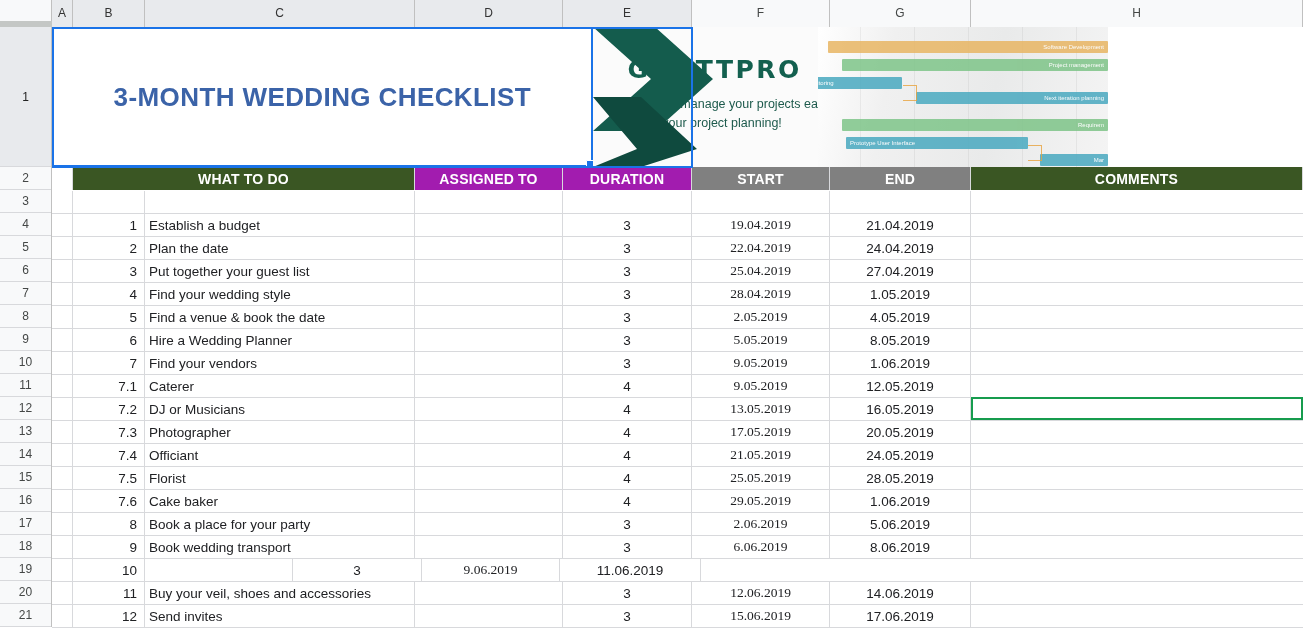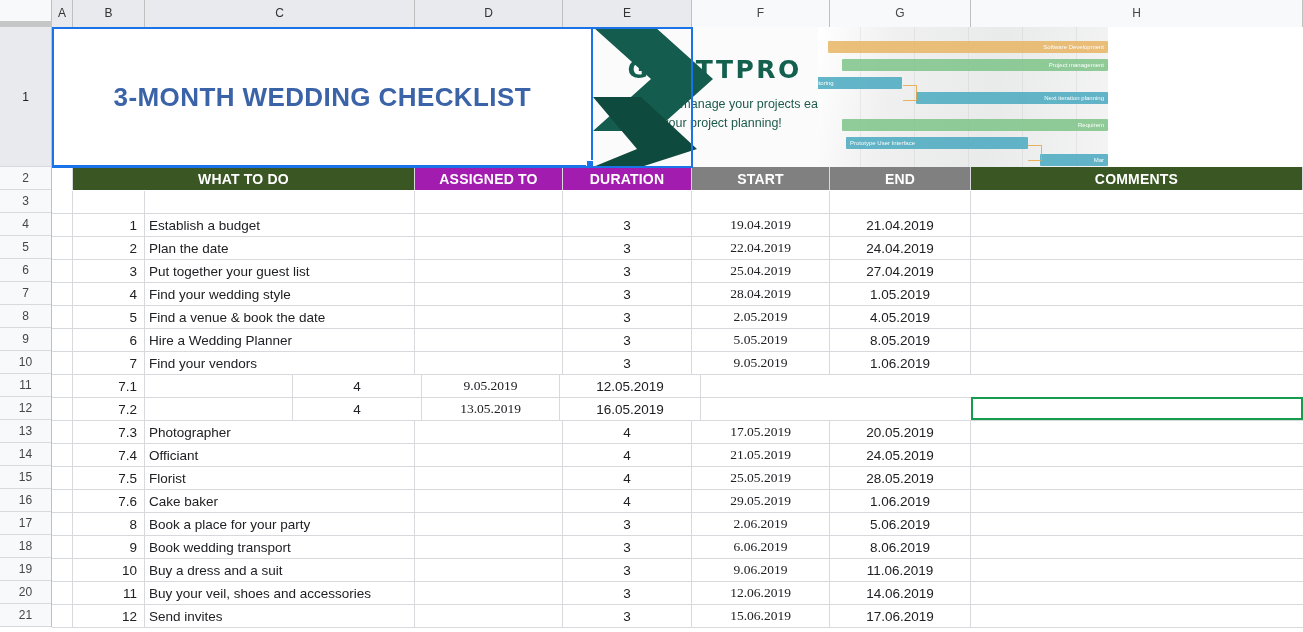--- a/index.html
+++ b/index.html
@@ -367,29 +367,31 @@
         <div class="cell c-c">Find your vendors</div>
         <div class="cell c-d"></div>
         <div class="cell c-e">3</div>
         <div class="cell c-f">9.05.2019</div>
         <div class="cell c-g">1.06.2019</div>
         <div class="cell c-h"></div>
       </div>
       <div class="grow" style="height: 23px;">
         <div class="cell c-a"></div>
         <div class="cell c-b">7.1</div>
+        <div class="cell c-c">Caterer</div>
         <div class="cell c-d"></div>
         <div class="cell c-e">4</div>
         <div class="cell c-f">9.05.2019</div>
         <div class="cell c-g">12.05.2019</div>
         <div class="cell c-h"></div>
       </div>
       <div class="grow" style="height: 23px;">
         <div class="cell c-a"></div>
         <div class="cell c-b">7.2</div>
+        <div class="cell c-c">DJ or Musicians</div>
         <div class="cell c-d"></div>
         <div class="cell c-e">4</div>
         <div class="cell c-f">13.05.2019</div>
         <div class="cell c-g">16.05.2019</div>
         <div class="cell c-h"></div>
       </div>
       <div class="grow" style="height: 23px;">
         <div class="cell c-a"></div>
         <div class="cell c-b">7.3</div>
         <div class="cell c-c">Photographer</div>
@@ -445,21 +447,20 @@
         <div class="cell c-c">Book wedding transport</div>
         <div class="cell c-d"></div>
         <div class="cell c-e">3</div>
         <div class="cell c-f">6.06.2019</div>
         <div class="cell c-g">8.06.2019</div>
         <div class="cell c-h"></div>
       </div>
       <div class="grow" style="height: 23px;">
         <div class="cell c-a"></div>
         <div class="cell c-b">10</div>
-        <div class="cell c-c">Buy a dress and a suit</div>
         <div class="cell c-d"></div>
         <div class="cell c-e">3</div>
         <div class="cell c-f">9.06.2019</div>
         <div class="cell c-g">11.06.2019</div>
         <div class="cell c-h"></div>
       </div>
       <div class="grow" style="height: 23px;">
         <div class="cell c-a"></div>
         <div class="cell c-b">11</div>
         <div class="cell c-c">Buy your veil, shoes and accessories</div>

